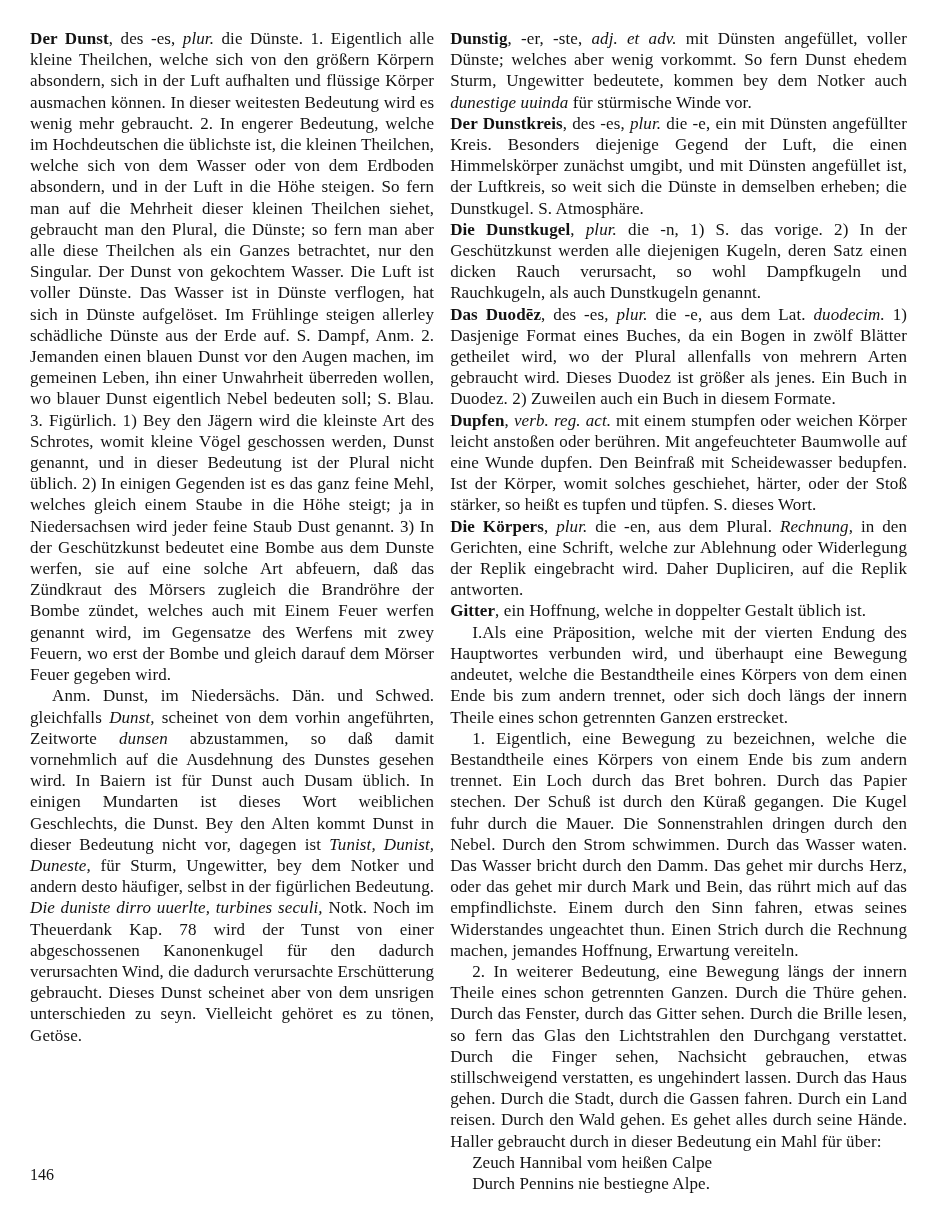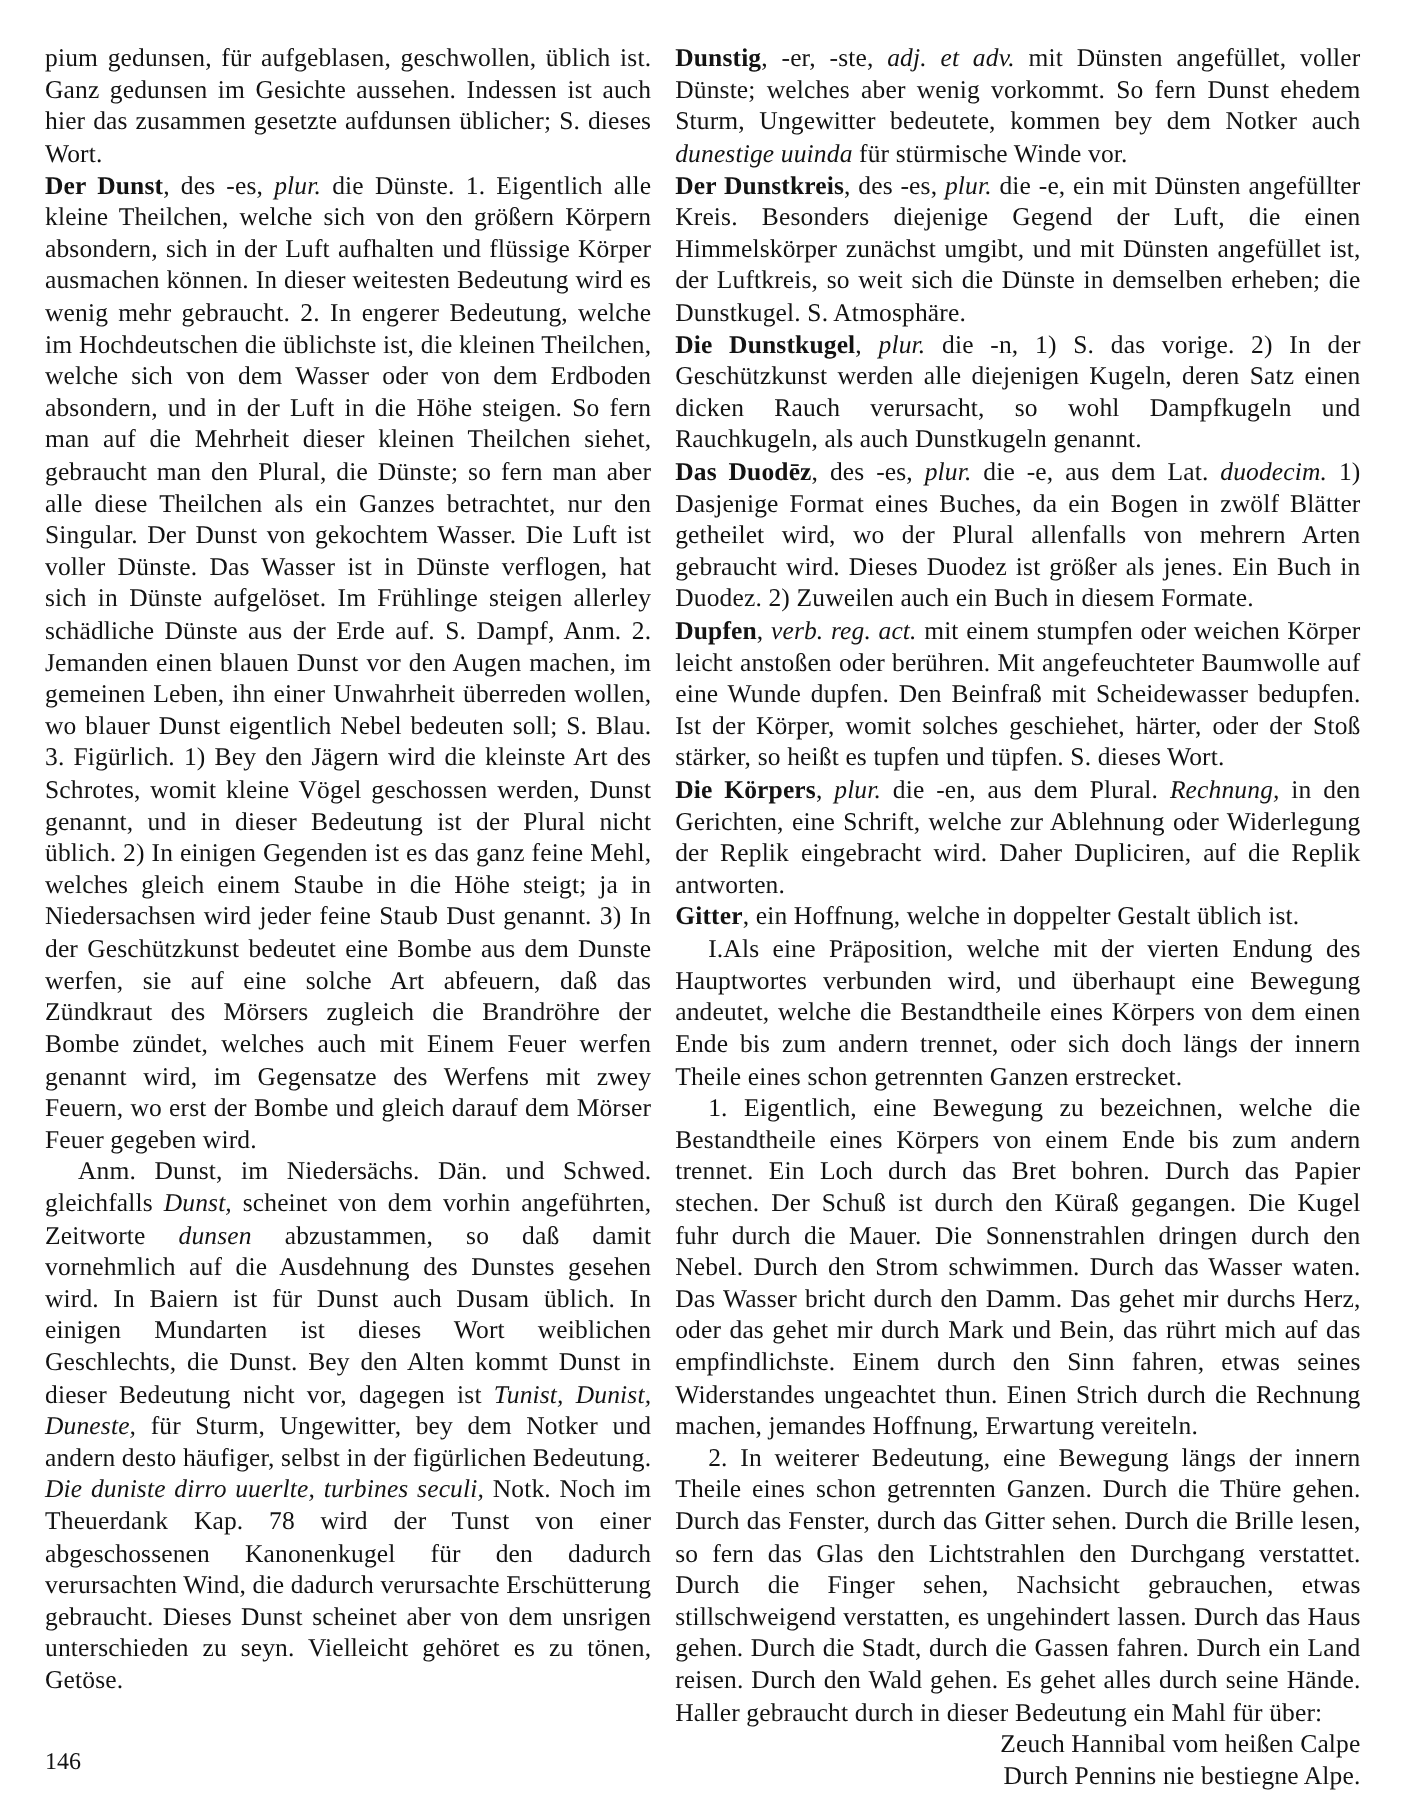--- a/index.html
+++ b/index.html
@@ -34,39 +34,38 @@
   }
   .col-left  { width: 406px; }
   .col-right { width: 459px; }
   .col p {
     margin: 0;
     padding: 0;
   }
   .para-entry  { text-indent: 0; }
   .para-plain  { text-indent: 0; }
   .para-indent { text-indent: 22px; }
-  .para-verse  { text-indent: 22px; text-align: right; font-family: Liberation Serif, serif; }
+  .para-verse  { text-indent: 22px; text-align: left; font-family: Liberation Serif, serif; }
   .seg-b  { font-weight: bold; }
   .seg-i  { font-style: italic; }
   .page-number {
     position: absolute;
     left: 30px;
     top: 1166px;
     font-size: 16px;
     font-family: "Liberation Serif", "DejaVu Serif", serif;
     color: #131313;
   }
 </style>
 </head>
 <body>
 
 <div class="page">
   <div class="columns">
     <div class="col col-left">
-        <p class="para-plain"><span class="seg-n">pium gedunsen, für aufgeblasen, geschwollen, üblich ist. Ganz gedunsen im Gesichte aussehen. Indessen ist auch hier das zusammen gesetzte aufdunsen üblicher; S. dieses Wort.</span></p>
         <p class="para-entry"><span class="seg-b">Der Dunst</span><span class="seg-n">, des -es, </span><span class="seg-i">plur.</span><span class="seg-n"> die Dünste. 1. Eigentlich alle kleine Theilchen, welche sich von den größern Körpern absondern, sich in der Luft aufhalten und flüssige Körper ausmachen können. In dieser weitesten Bedeutung wird es wenig mehr gebraucht. 2. In engerer Bedeutung, welche im Hochdeutschen die üblichste ist, die kleinen Theilchen, welche sich von dem Wasser oder von dem Erdboden absondern, und in der Luft in die Höhe steigen. So fern man auf die Mehrheit dieser kleinen Theilchen siehet, gebraucht man den Plural, die Dünste; so fern man aber alle diese Theilchen als ein Ganzes betrachtet, nur den Singular. Der Dunst von gekochtem Wasser. Die Luft ist voller Dünste. Das Wasser ist in Dünste verflogen, hat sich in Dünste aufgelöset. Im Frühlinge steigen allerley schädliche Dünste aus der Erde auf. S. Dampf, Anm. 2. Jemanden einen blauen Dunst vor den Augen machen, im gemeinen Leben, ihn einer Unwahrheit überreden wollen, wo blauer Dunst eigentlich Nebel bedeuten soll; S. Blau. 3. Figürlich. 1) Bey den Jägern wird die kleinste Art des Schrotes, womit kleine Vögel geschossen werden, Dunst genannt, und in dieser Bedeutung ist der Plural nicht üblich. 2) In einigen Gegenden ist es das ganz feine Mehl, welches gleich einem Staube in die Höhe steigt; ja in Niedersachsen wird jeder feine Staub Dust genannt. 3) In der Geschützkunst bedeutet eine Bombe aus dem Dunste werfen, sie auf eine solche Art abfeuern, daß das Zündkraut des Mörsers zugleich die Brandröhre der Bombe zündet, welches auch mit Einem Feuer werfen genannt wird, im Gegensatze des Werfens mit zwey Feuern, wo erst der Bombe und gleich darauf dem Mörser Feuer gegeben wird.</span></p>
         <p class="para-indent"><span class="seg-n">Anm. Dunst, im Niedersächs. Dän. und Schwed. gleichfalls </span><span class="seg-i">Dunst,</span><span class="seg-n"> scheinet von dem vorhin angeführten, Zeitworte </span><span class="seg-i">dunsen</span><span class="seg-n"> abzustammen, so daß damit vornehmlich auf die Ausdehnung des Dunstes gesehen wird. In Baiern ist für Dunst auch Dusam üblich. In einigen Mundarten ist dieses Wort weiblichen Geschlechts, die Dunst. Bey den Alten kommt Dunst in dieser Bedeutung nicht vor, dagegen ist </span><span class="seg-i">Tunist, Dunist, Duneste,</span><span class="seg-n"> für Sturm, Ungewitter, bey dem Notker und andern desto häufiger, selbst in der figürlichen Bedeutung. </span><span class="seg-i">Die duniste dirro uuerlte, turbines seculi,</span><span class="seg-n"> Notk. Noch im Theuerdank Kap. 78 wird der Tunst von einer abgeschossenen Kanonenkugel für den dadurch verursachten Wind, die dadurch verursachte Erschütterung gebraucht. Dieses Dunst scheinet aber von dem unsrigen unterschieden zu seyn. Vielleicht gehöret es zu tönen, Getöse.</span></p>
       </div>
     <div class="col col-right">
         <p class="para-entry"><span class="seg-b">Dunstig</span><span class="seg-n">, -er, -ste, </span><span class="seg-i">adj. et adv.</span><span class="seg-n"> mit Dünsten angefüllet, voller Dünste; welches aber wenig vorkommt. So fern Dunst ehedem Sturm, Ungewitter bedeutete, kommen bey dem Notker auch </span><span class="seg-i">dunestige uuinda</span><span class="seg-n"> für stürmische Winde vor.</span></p>
         <p class="para-entry"><span class="seg-b">Der Dunstkreis</span><span class="seg-n">, des -es, </span><span class="seg-i">plur.</span><span class="seg-n"> die -e, ein mit Dünsten angefüllter Kreis. Besonders diejenige Gegend der Luft, die einen Himmelskörper zunächst umgibt, und mit Dünsten angefüllet ist, der Luftkreis, so weit sich die Dünste in demselben erheben; die Dunstkugel. S. Atmosphäre.</span></p>
         <p class="para-entry"><span class="seg-b">Die Dunstkugel</span><span class="seg-n">, </span><span class="seg-i">plur.</span><span class="seg-n"> die -n, 1) S. das vorige. 2) In der Geschützkunst werden alle diejenigen Kugeln, deren Satz einen dicken Rauch verursacht, so wohl Dampfkugeln und Rauchkugeln, als auch Dunstkugeln genannt.</span></p>
         <p class="para-entry"><span class="seg-b">Das Duodēz</span><span class="seg-n">, des -es, </span><span class="seg-i">plur.</span><span class="seg-n"> die -e, aus dem Lat. </span><span class="seg-i">duodecim.</span><span class="seg-n"> 1) Dasjenige Format eines Buches, da ein Bogen in zwölf Blätter getheilet wird, wo der Plural allenfalls von mehrern Arten gebraucht wird. Dieses Duodez ist größer als jenes. Ein Buch in Duodez. 2) Zuweilen auch ein Buch in diesem Formate.</span></p>
         <p class="para-entry"><span class="seg-b">Dupfen</span><span class="seg-n">, </span><span class="seg-i">verb. reg. act.</span><span class="seg-n"> mit einem stumpfen oder weichen Körper leicht anstoßen oder berühren. Mit angefeuchteter Baumwolle auf eine Wunde dupfen. Den Beinfraß mit Scheidewasser bedupfen. Ist der Körper, womit solches geschiehet, härter, oder der Stoß stärker, so heißt es tupfen und tüpfen. S. dieses Wort.</span></p>
         <p class="para-entry"><span class="seg-b">Die Körpers</span><span class="seg-n">, </span><span class="seg-i">plur.</span><span class="seg-n"> die -en, aus dem Plural. </span><span class="seg-i">Rechnung,</span><span class="seg-n"> in den Gerichten, eine Schrift, welche zur Ablehnung oder Widerlegung der Replik eingebracht wird. Daher Dupliciren, auf die Replik antworten.</span></p>

